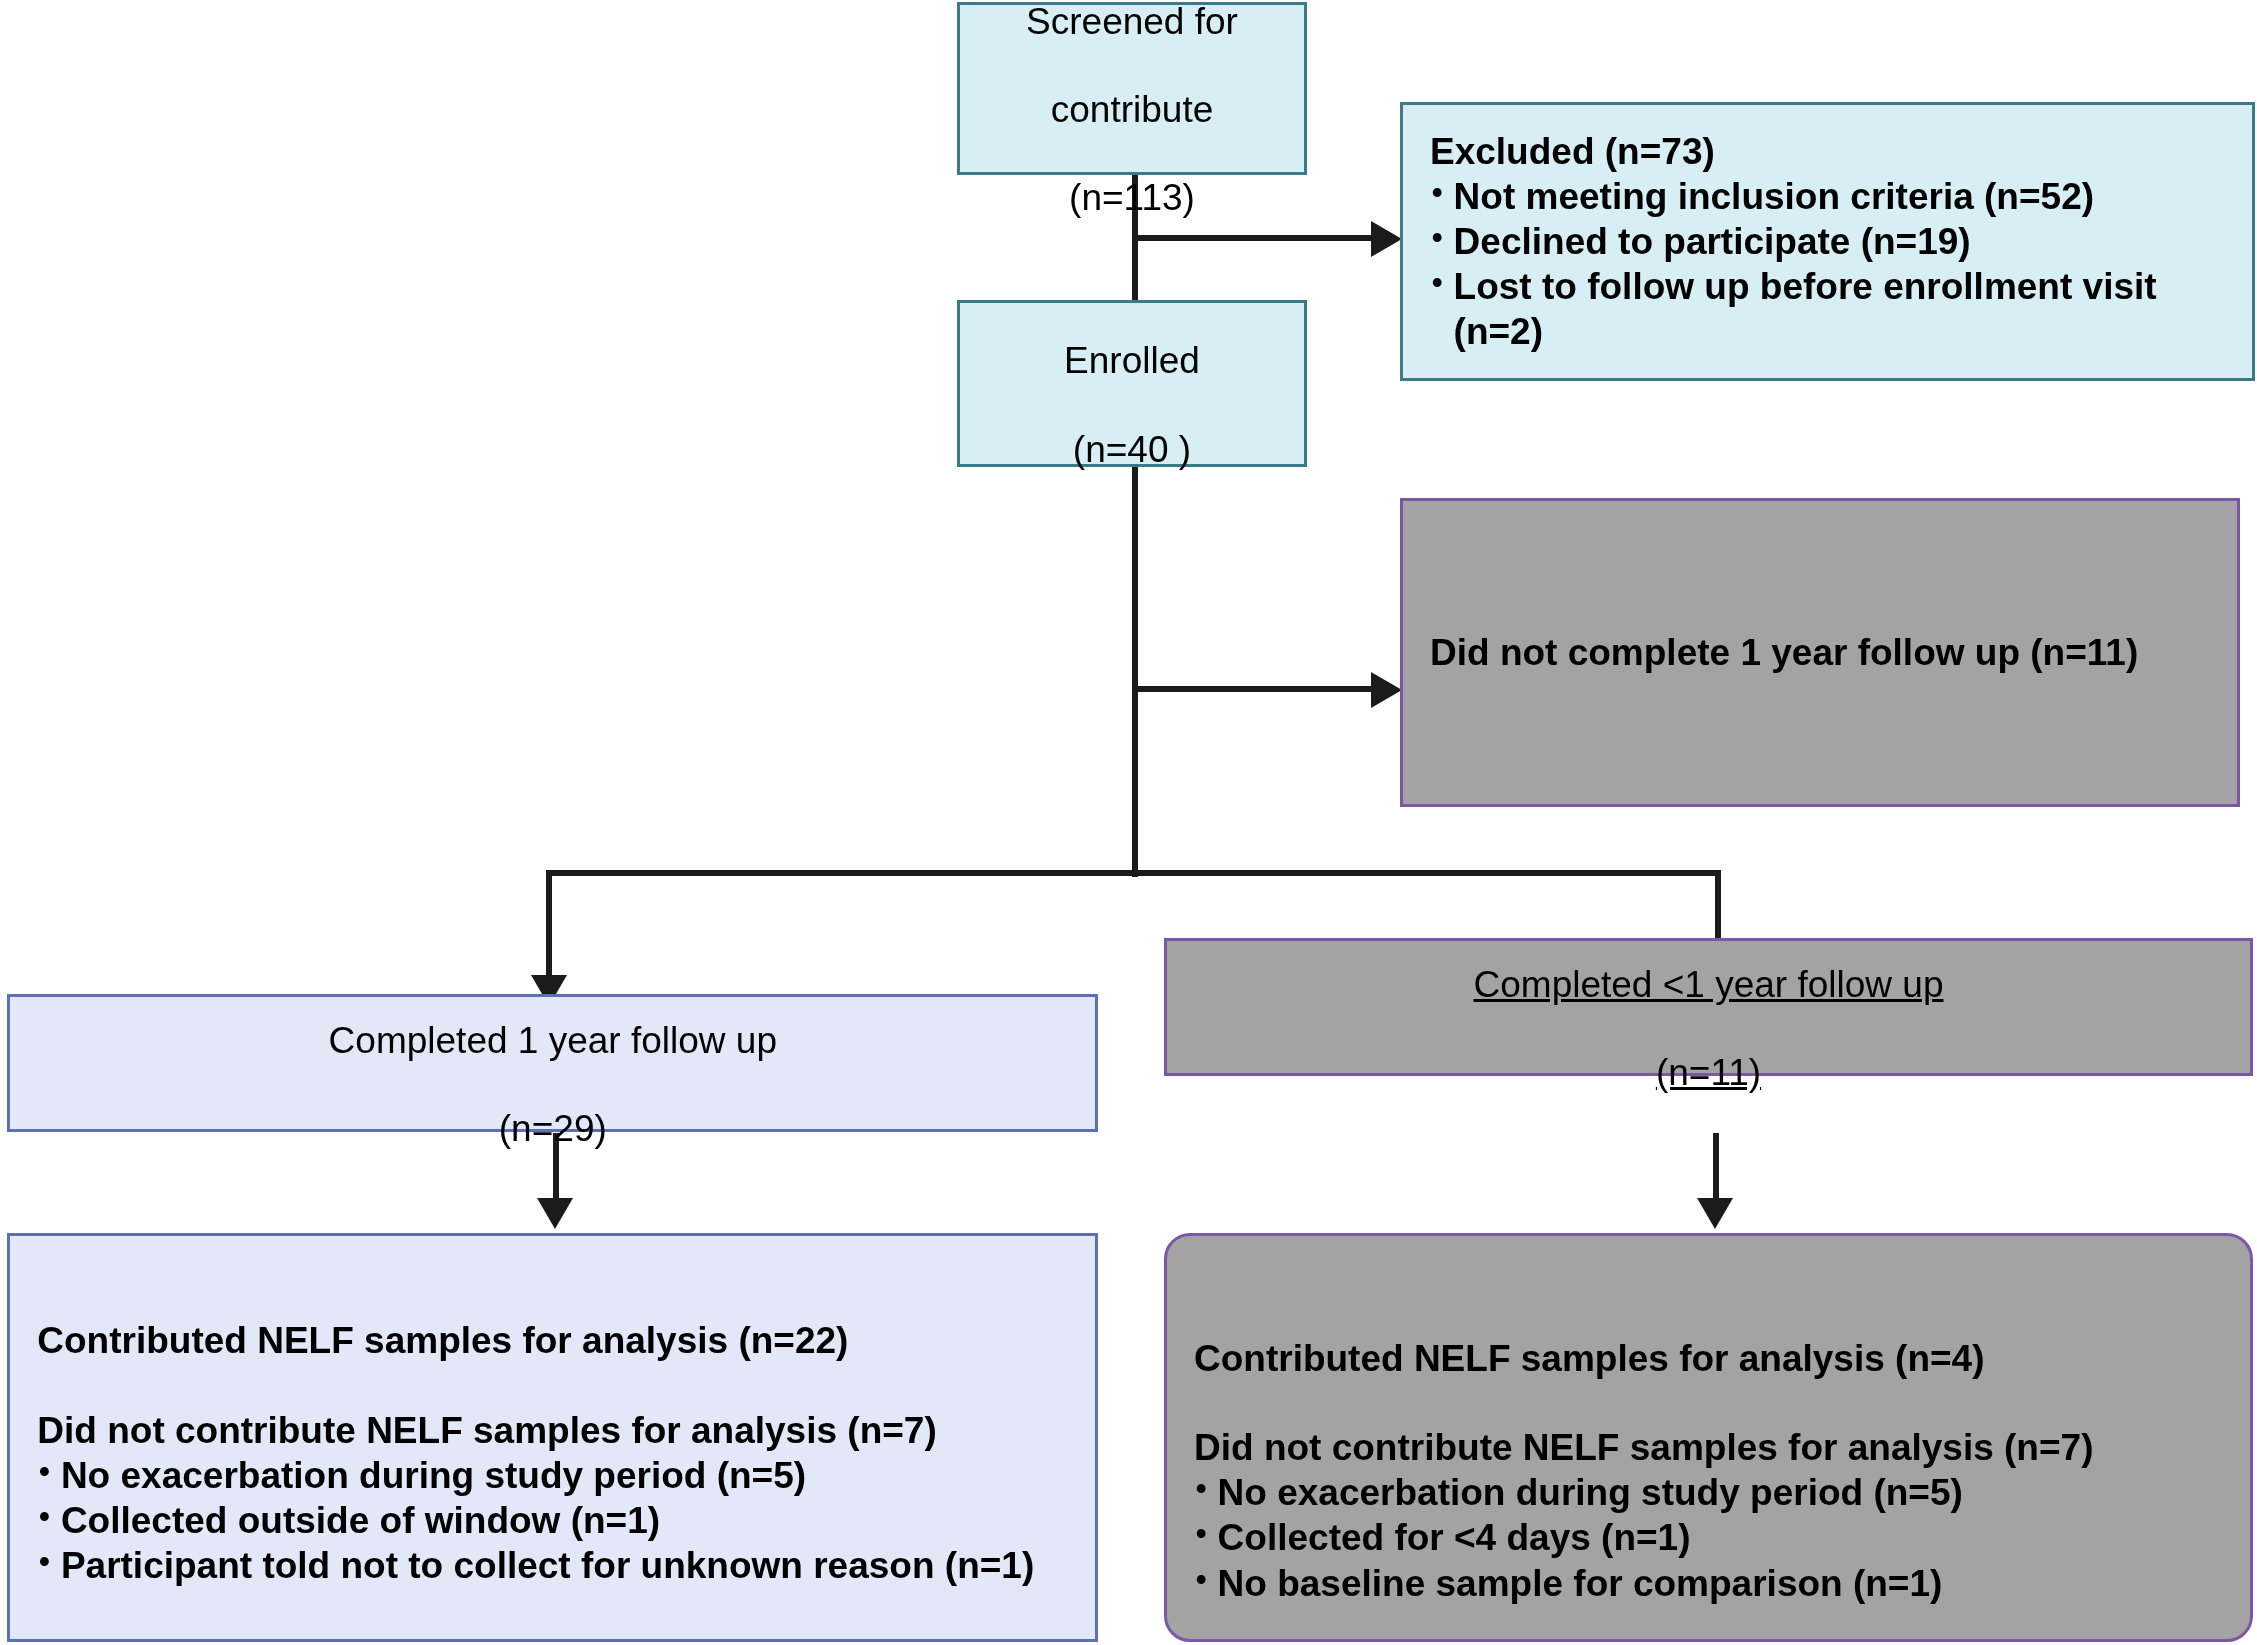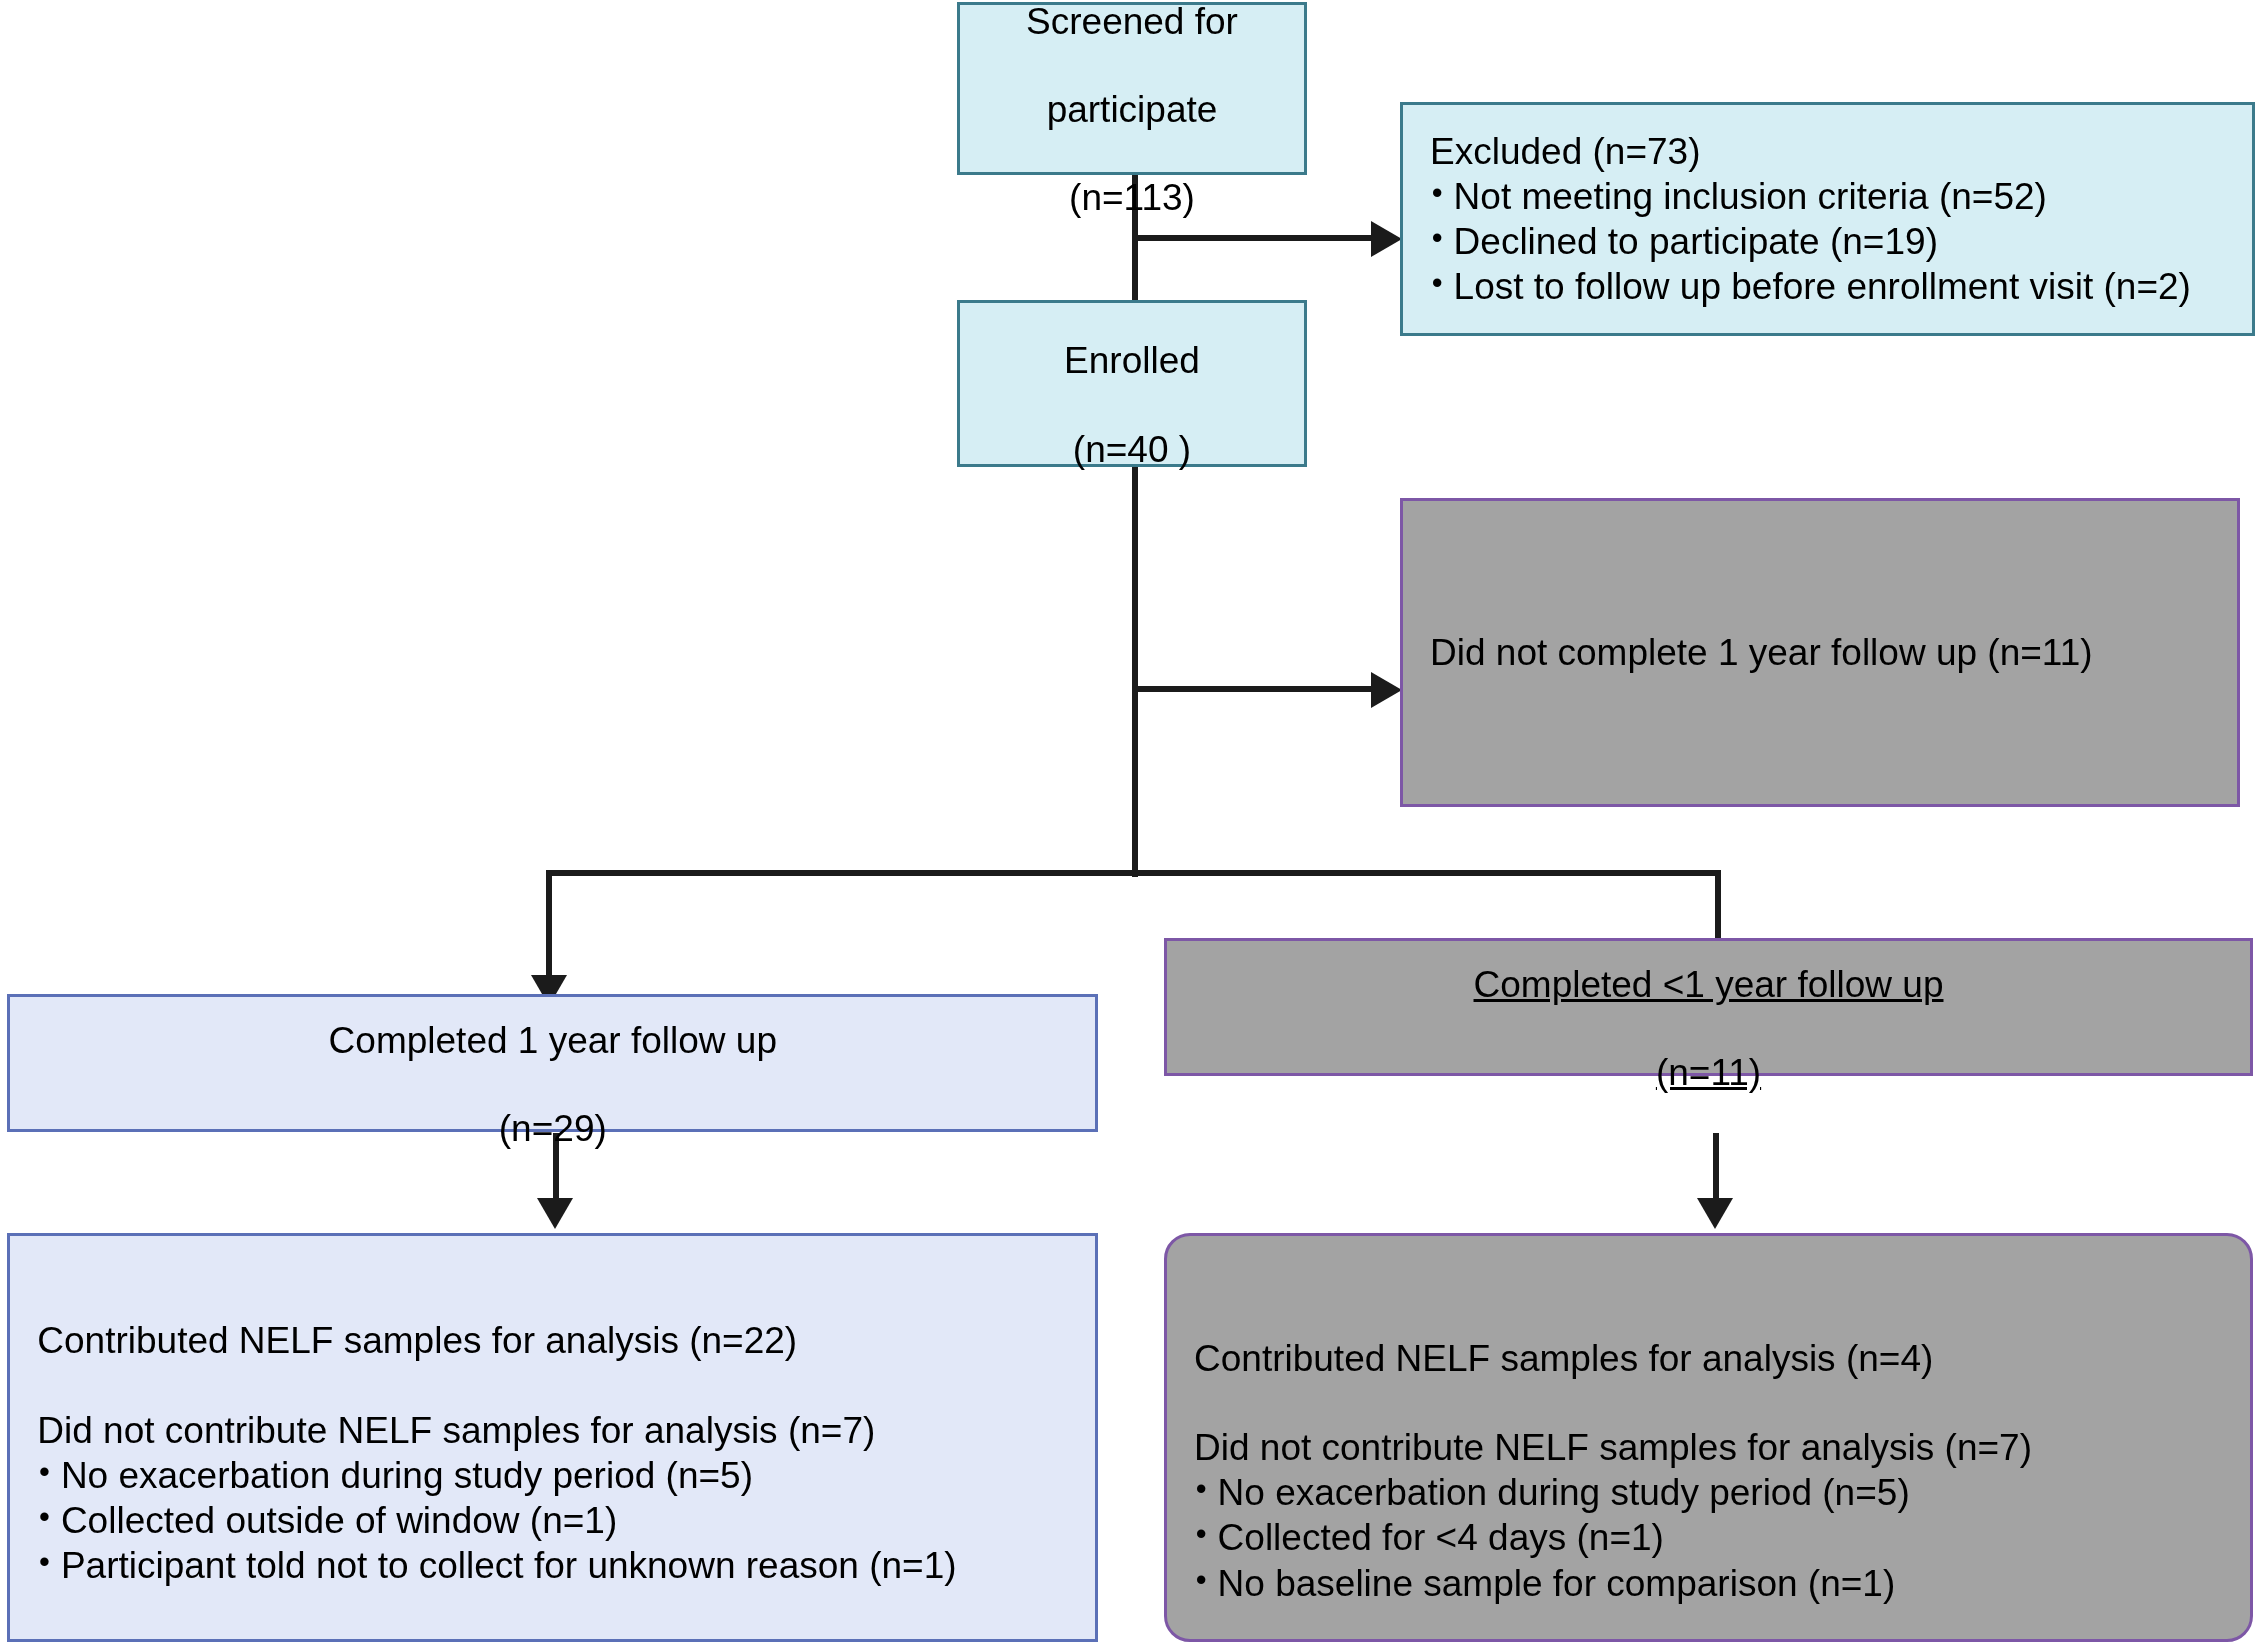--- a/index.html
+++ b/index.html
@@ -33,21 +33,21 @@
   .node.teal   { background: #d6eef4; border-color: #3b7a8b; }
   .node.purple { background: #a3a3a3; border-color: #7d57a6; }
   .node.blue   { background: #e2e8f8; border-color: #5b70b7; }
 
   .node .txt {
     font-size: 37px;
     line-height: 1.22;
     white-space: pre-wrap;
   }
   .node.centered .txt { text-align: center; margin-top: 43px; }
-  .node.padded { padding: 23.6px 27px; }
+  .node.padded { padding: 23.6px 27px; font-weight: bold; }
 
   
   .bullet-list {
     list-style: none;
     margin: 0;
     padding: 0;
   }
   .bullet-list li {
     font-size: 37px;
     line-height: 1.22;
@@ -130,21 +130,21 @@
   <div class="arrow-down" style="left:1699px; top:975px;"></div>
 
   <div class="line vline" style="left:553px; top:1133px; height:73px;"></div>
   <div class="arrow-down" style="left:537px; top:1198px;"></div>
 
   <div class="line vline" style="left:1713px; top:1133px; height:73px;"></div>
   <div class="arrow-down" style="left:1697px; top:1198px;"></div>
 
   <div class="node teal centered" style="left:957px; top:1.8px; width:350px; height:173px;">
     <div class="txt">Screened for</div>
-    <div class="txt">participate</div>
+    <div class="txt">contribute</div>
     <div class="txt">(n=113)</div>
   </div>
 
   <div class="node teal padded" style="left:1400px; top:100px; width:855px; height:145px; height:auto; min-height:173px; top:102px;">
     <div class="head-line">Excluded (n=73)</div>
     <ul class="bullet-list bullets-flush">
       <li>Not meeting inclusion criteria (n=52)</li>
       <li>Declined to participate (n=19)</li>
       <li>Lost to follow up before enrollment visit (n=2)</li>
     </ul>

